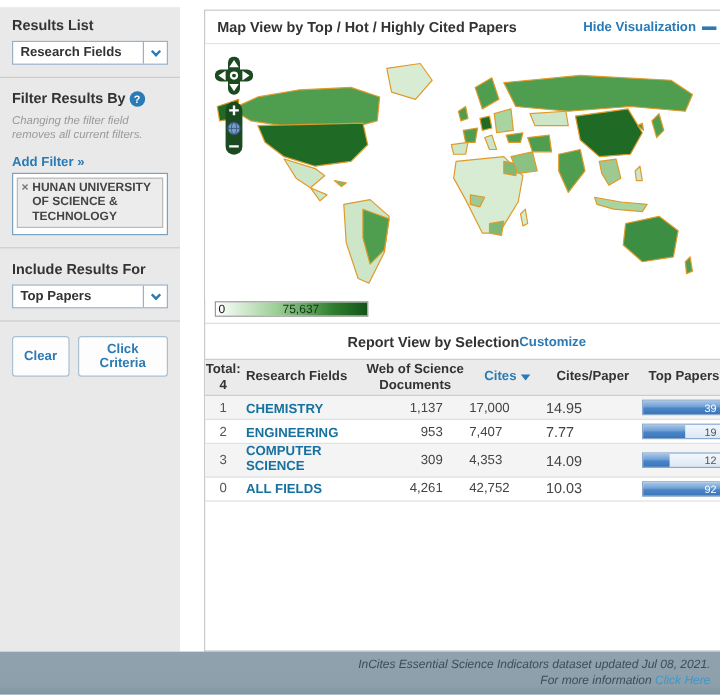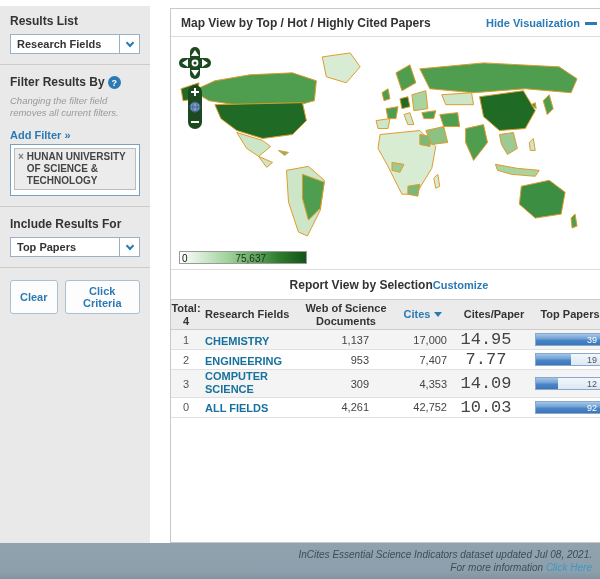--- a/index.html
+++ b/index.html
@@ -67,22 +67,22 @@
   .th-sort { color:#2a7ab5; cursor:pointer; display:flex; align-items:center; justify-content:center; gap:4px; }
   .sort-tri { width:0; height:0; border-left:4px solid transparent; border-right:4px solid transparent;
               border-top:5px solid #2a7ab5; display:inline-block; }
   .row { display:flex; align-items:center; min-height:20px; border-bottom:1px solid #e0e0e0; }
   .row.alt { background:#f4f4f4; }
   .row.tall { min-height:27px; }
   .cell-rank { width:30px; font-size:11px; color:#555; text-align:center; }
   .cell-field { width:100px; padding-left:4px; }
   .cell-field a { font-size:11px; font-weight:bold; color:#17719f; text-decoration:none; line-height:1.15; display:inline-block; }
   .cell-docs { width:90px; font-size:11px; color:#444; text-align:right; padding-right:22px; }
-  .cell-cites { width:64px; font-size:11px; color:#444; text-align:right; padding-right:8px; }
-  .cell-cpp { width:78px; font-size:17px; color:#444; text-align:center; padding-right:16px;font-family:Liberation Mono, monospace; }
+  .cell-cites { width:64px; font-size:11px; color:#444; text-align:left; padding-right:8px; }
+  .cell-cpp { width:78px; font-size:12px; color:#444; text-align:left; padding-right:16px; }
   .cell-top { width:74px; display:flex; justify-content:flex-start; padding-left:2px; }
   .bar { position:relative; width:66px; height:13px; border:1px solid #8aa8cc;
          background:linear-gradient(to bottom,#f2f7fc,#dde8f4); }
   .bar-fill { position:absolute; left:0; top:0; bottom:0;
               background:linear-gradient(to bottom,#a6c6e8 0%,#6f9fd4 45%,#4a86c8 55%,#3a76b8 100%); }
   .bar-value { position:absolute; right:3px; top:0; font-size:9px; line-height:13px; }
   .bar-value.on-fill { color:#fff; }
   .bar-value.off-fill { color:#555; }
 
   

